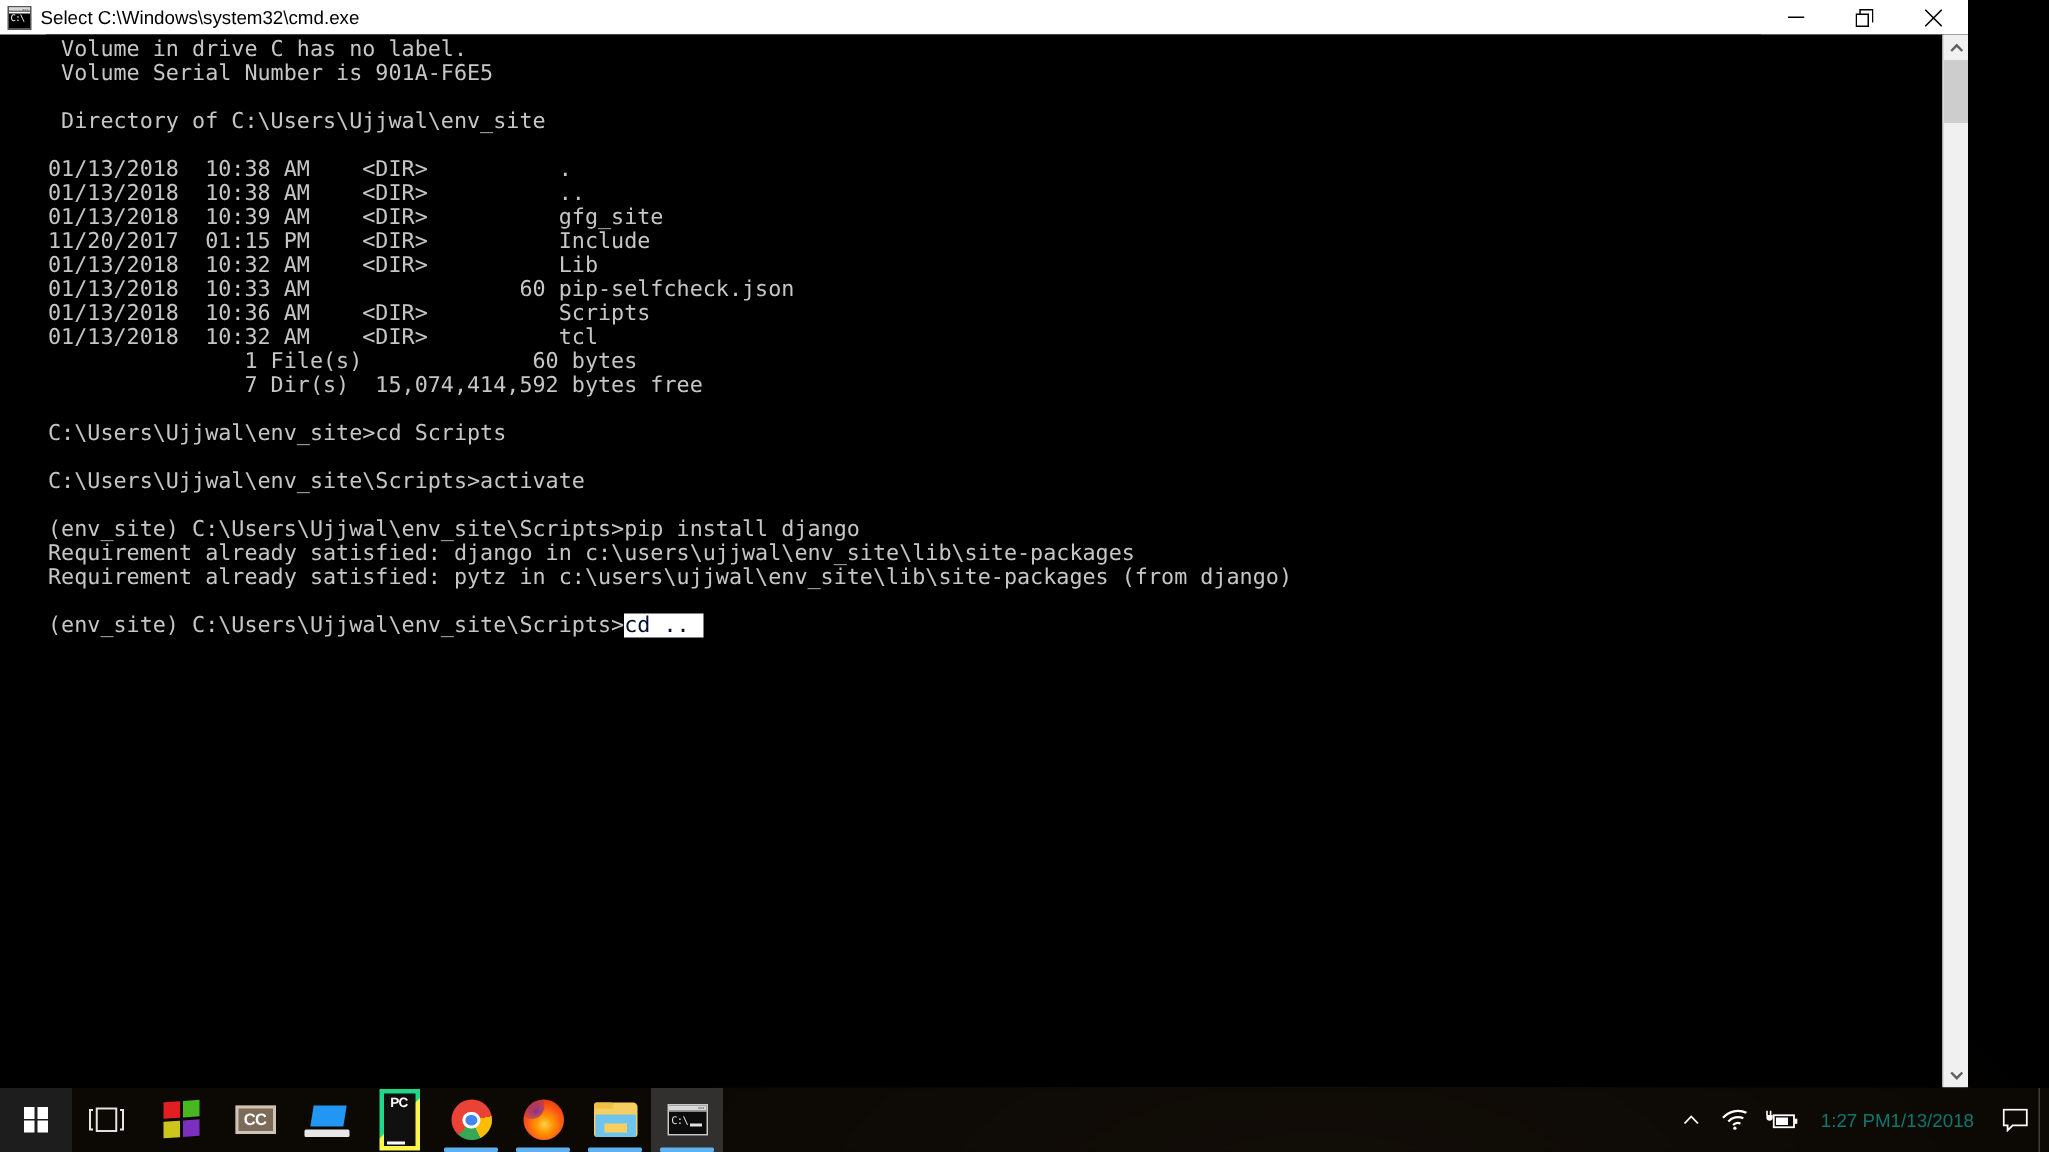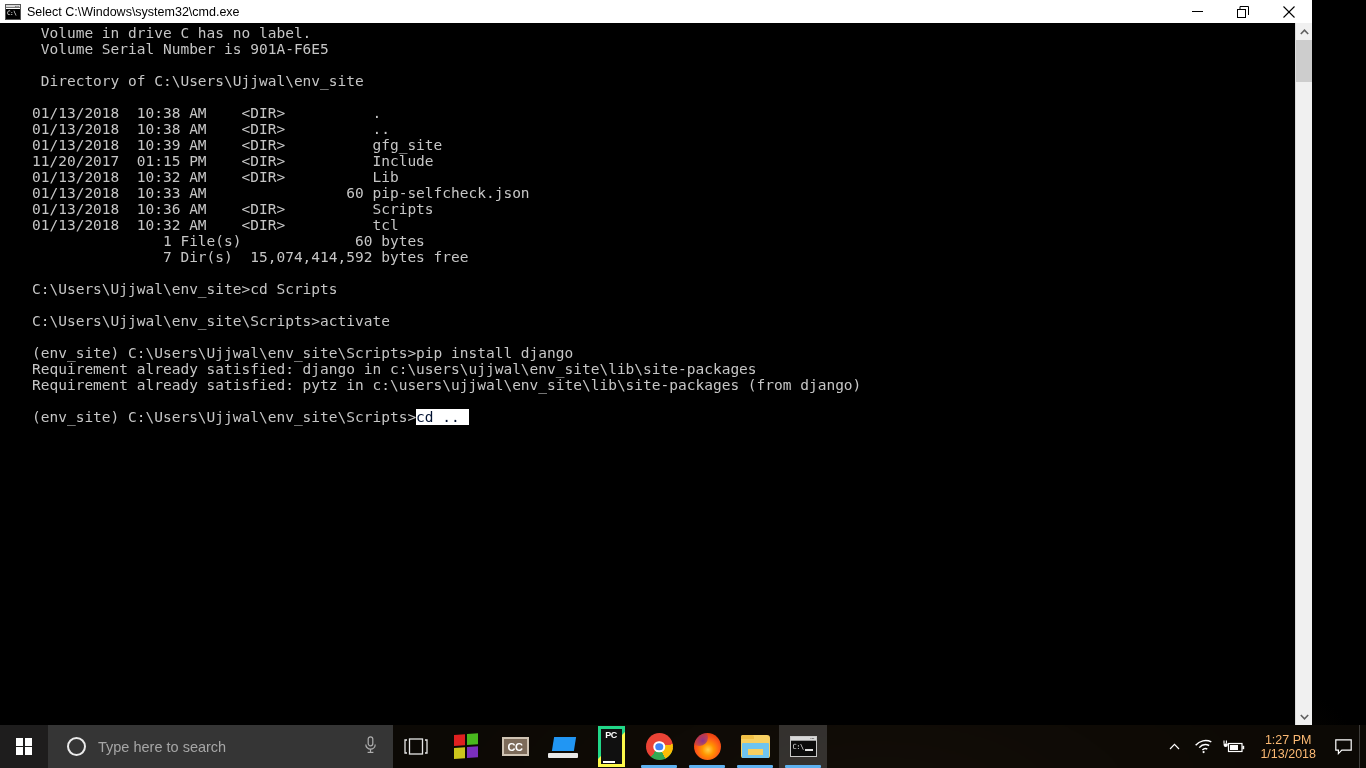--- a/index.html
+++ b/index.html
@@ -277,24 +277,24 @@
   
   #tray{ margin-left:auto; display:flex; align-items:center; height:43px; }
   .tray-item{
     display:flex; align-items:center; justify-content:center;
     height:43px; cursor:default;
   }
   #tray-chevron{ width:30px; }
   #tray-wifi{ width:30px; }
   #tray-battery{ width:30px; }
   #tray-clock{
-    display:flex; flex-direction:column; align-items:center; justify-content:center;
+    display:flex; align-items:center; justify-content:center;
     height:43px; padding:0 11px; cursor:default;
     font-family:"Liberation Sans", sans-serif;
-    color:#fdba74; line-height:14px;
+    color:#0f766e; line-height:14px;
   }
   #tray-clock .t{ font-size:12.5px; }
   #tray-clock .d{ font-size:12.5px; }
   #tray-action{ width:32px; }
   #show-desktop{
     width:7px; height:43px; border-left:1px solid rgba(160,160,160,.35);
     cursor:default;
   }
 </style>
 </head>
@@ -360,32 +360,20 @@
 
   <div id="start-button">
     <span class="winlogo">
       <i></i>
         <i></i>
         <i></i>
         <i></i>
     </span>
   </div>
 
-  <div id="search-box">
-    <span id="cortana-ring"></span>
-    <span id="search-placeholder">Type here to search</span>
-    <span id="mic-icon">
-      <svg width="13" height="18" viewBox="0 0 13 18">
-        <rect x="4.2" y="0.8" width="4.6" height="9" rx="2.3" fill="none" stroke="#c9c9c9" stroke-width="1.2"></rect>
-        <path d="M1.8 8.4 a4.7 4.7 0 0 0 9.4 0" fill="none" stroke="#c9c9c9" stroke-width="1.2"></path>
-        <line x1="6.5" y1="13.1" x2="6.5" y2="16" stroke="#c9c9c9" stroke-width="1.2"></line>
-        <line x1="3.6" y1="16.4" x2="9.4" y2="16.4" stroke="#c9c9c9" stroke-width="1.2"></line>
-      </svg>
-    </span>
-  </div>
 
   <div id="taskview-button">
     <svg width="24" height="17" viewBox="0 0 24 17">
       <rect x="5.5" y="1" width="13" height="15" fill="none" stroke="#e6e6e6" stroke-width="1.3"></rect>
       <polyline points="3,2 1,2 1,15 3,15" fill="none" stroke="#e6e6e6" stroke-width="1.3"></polyline>
       <polyline points="21,2 23,2 23,15 21,15" fill="none" stroke="#e6e6e6" stroke-width="1.3"></polyline>
     </svg>
   </div>
 
   <div id="task-apps">

